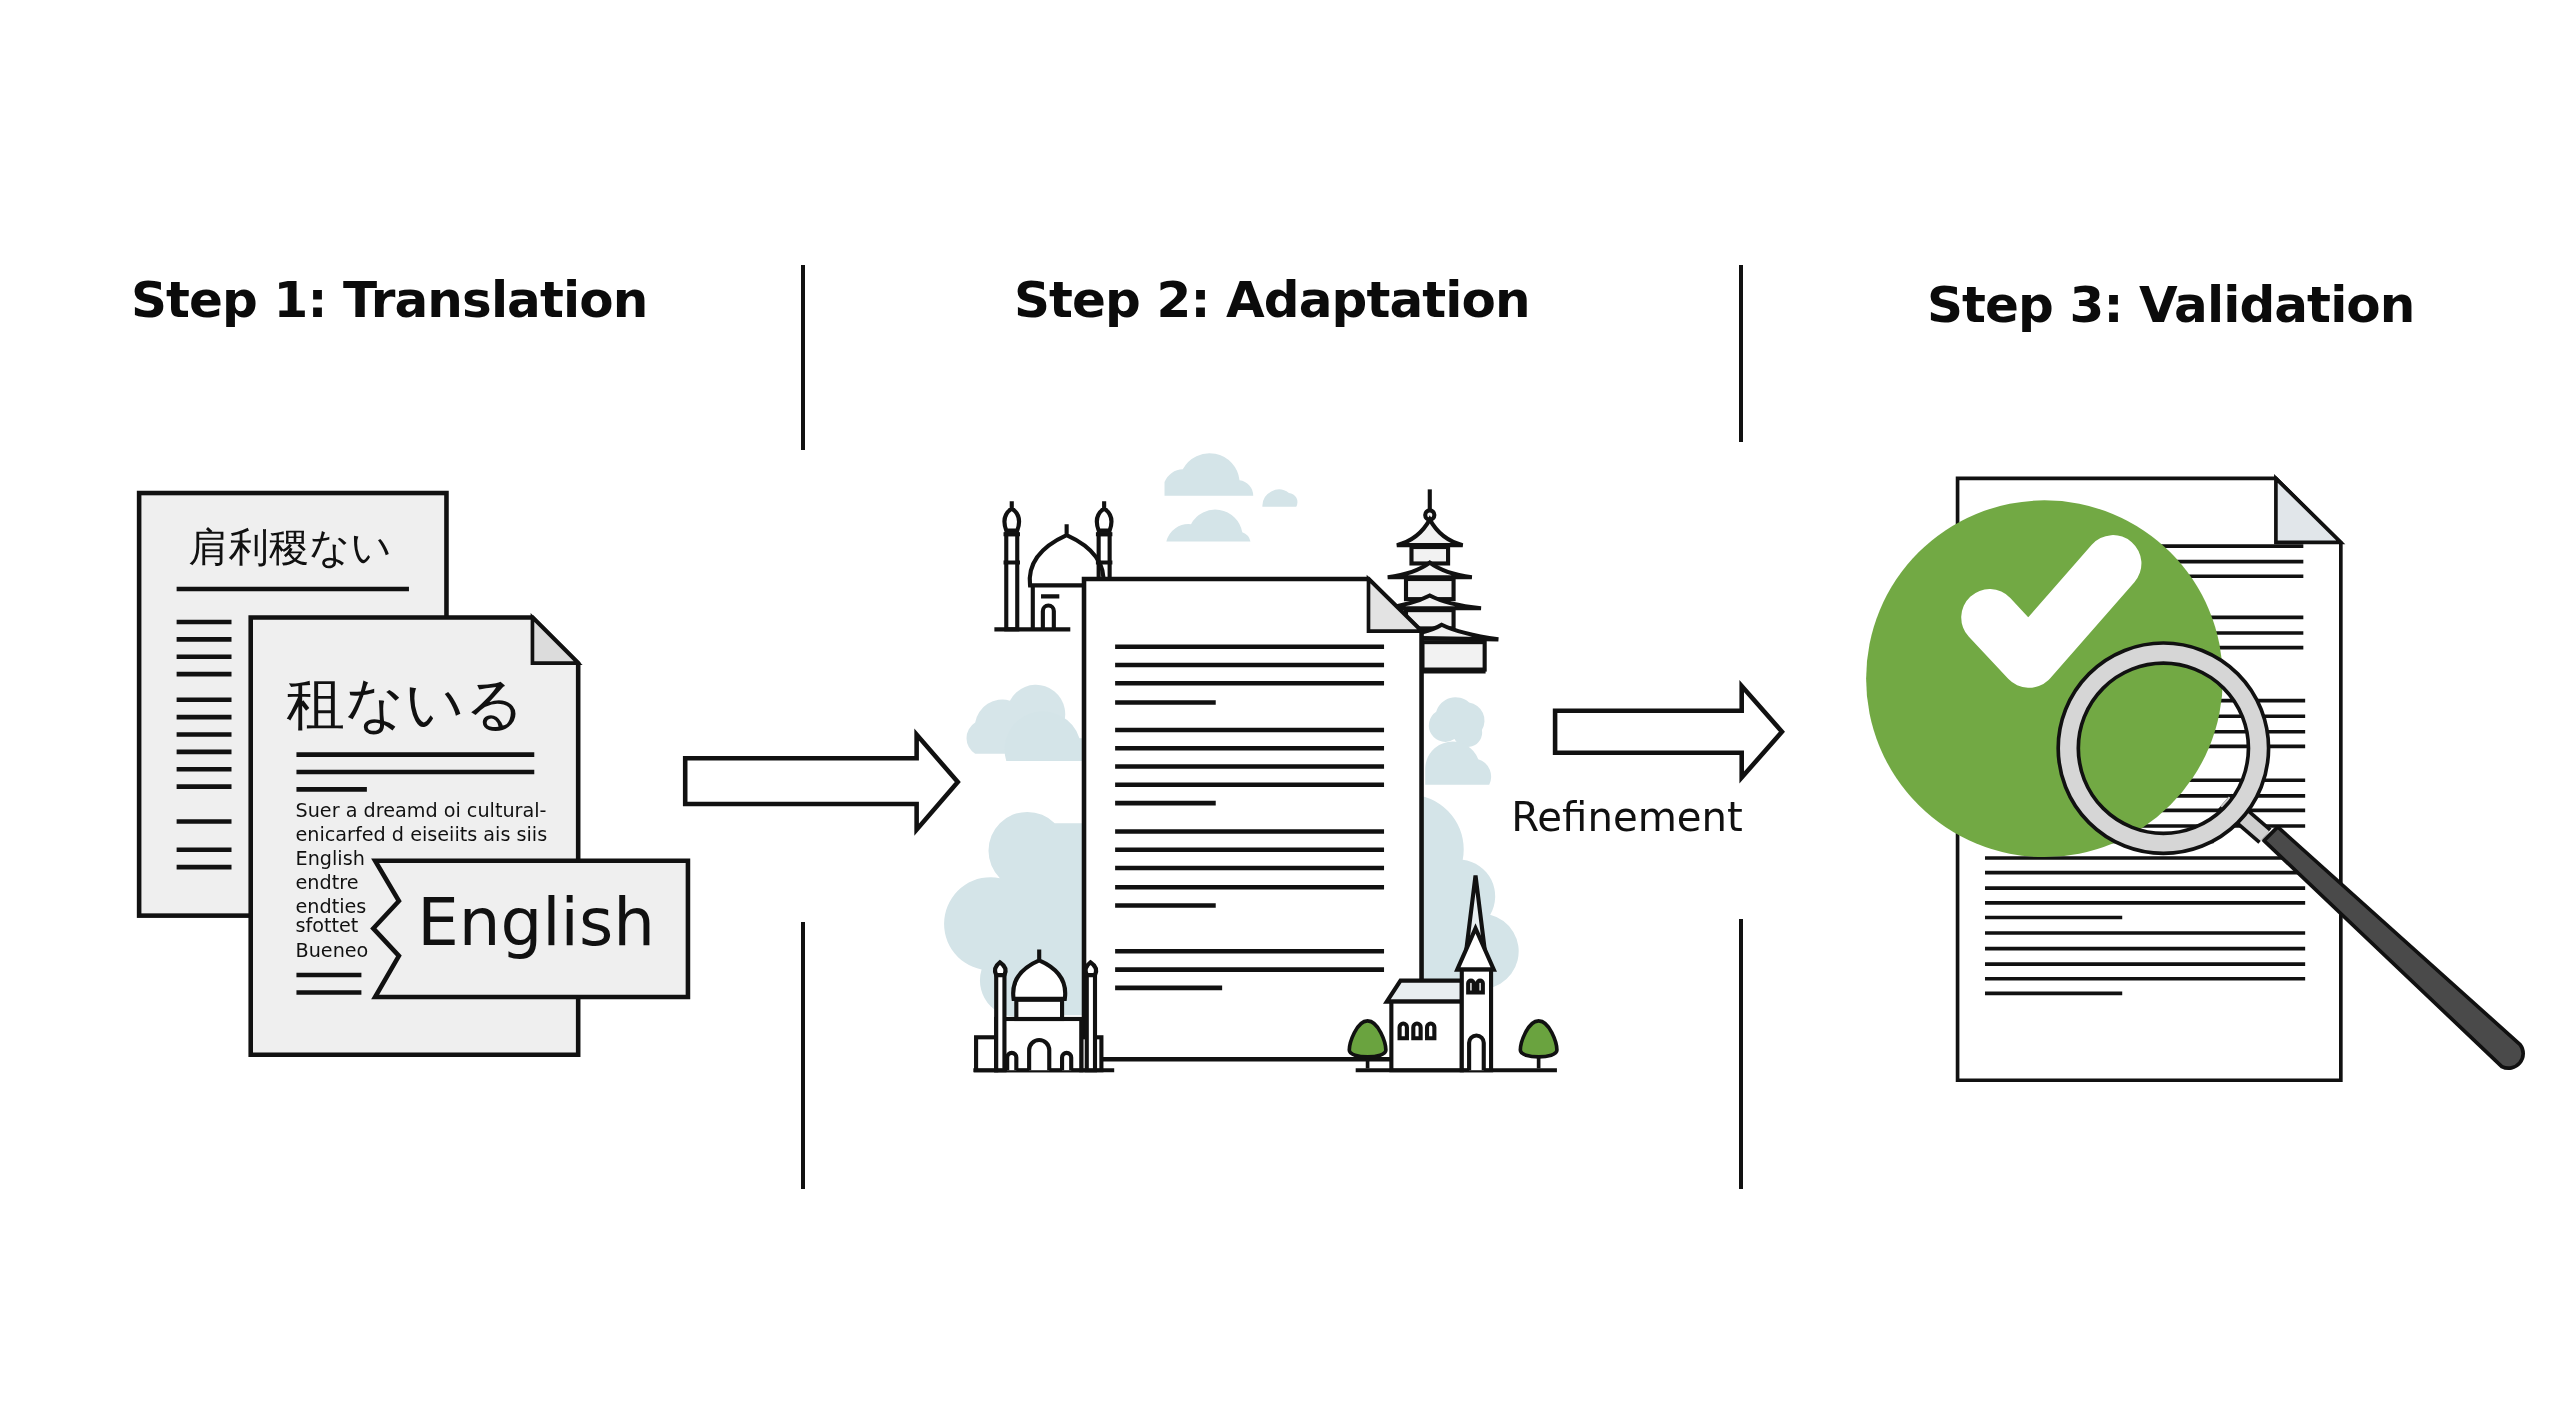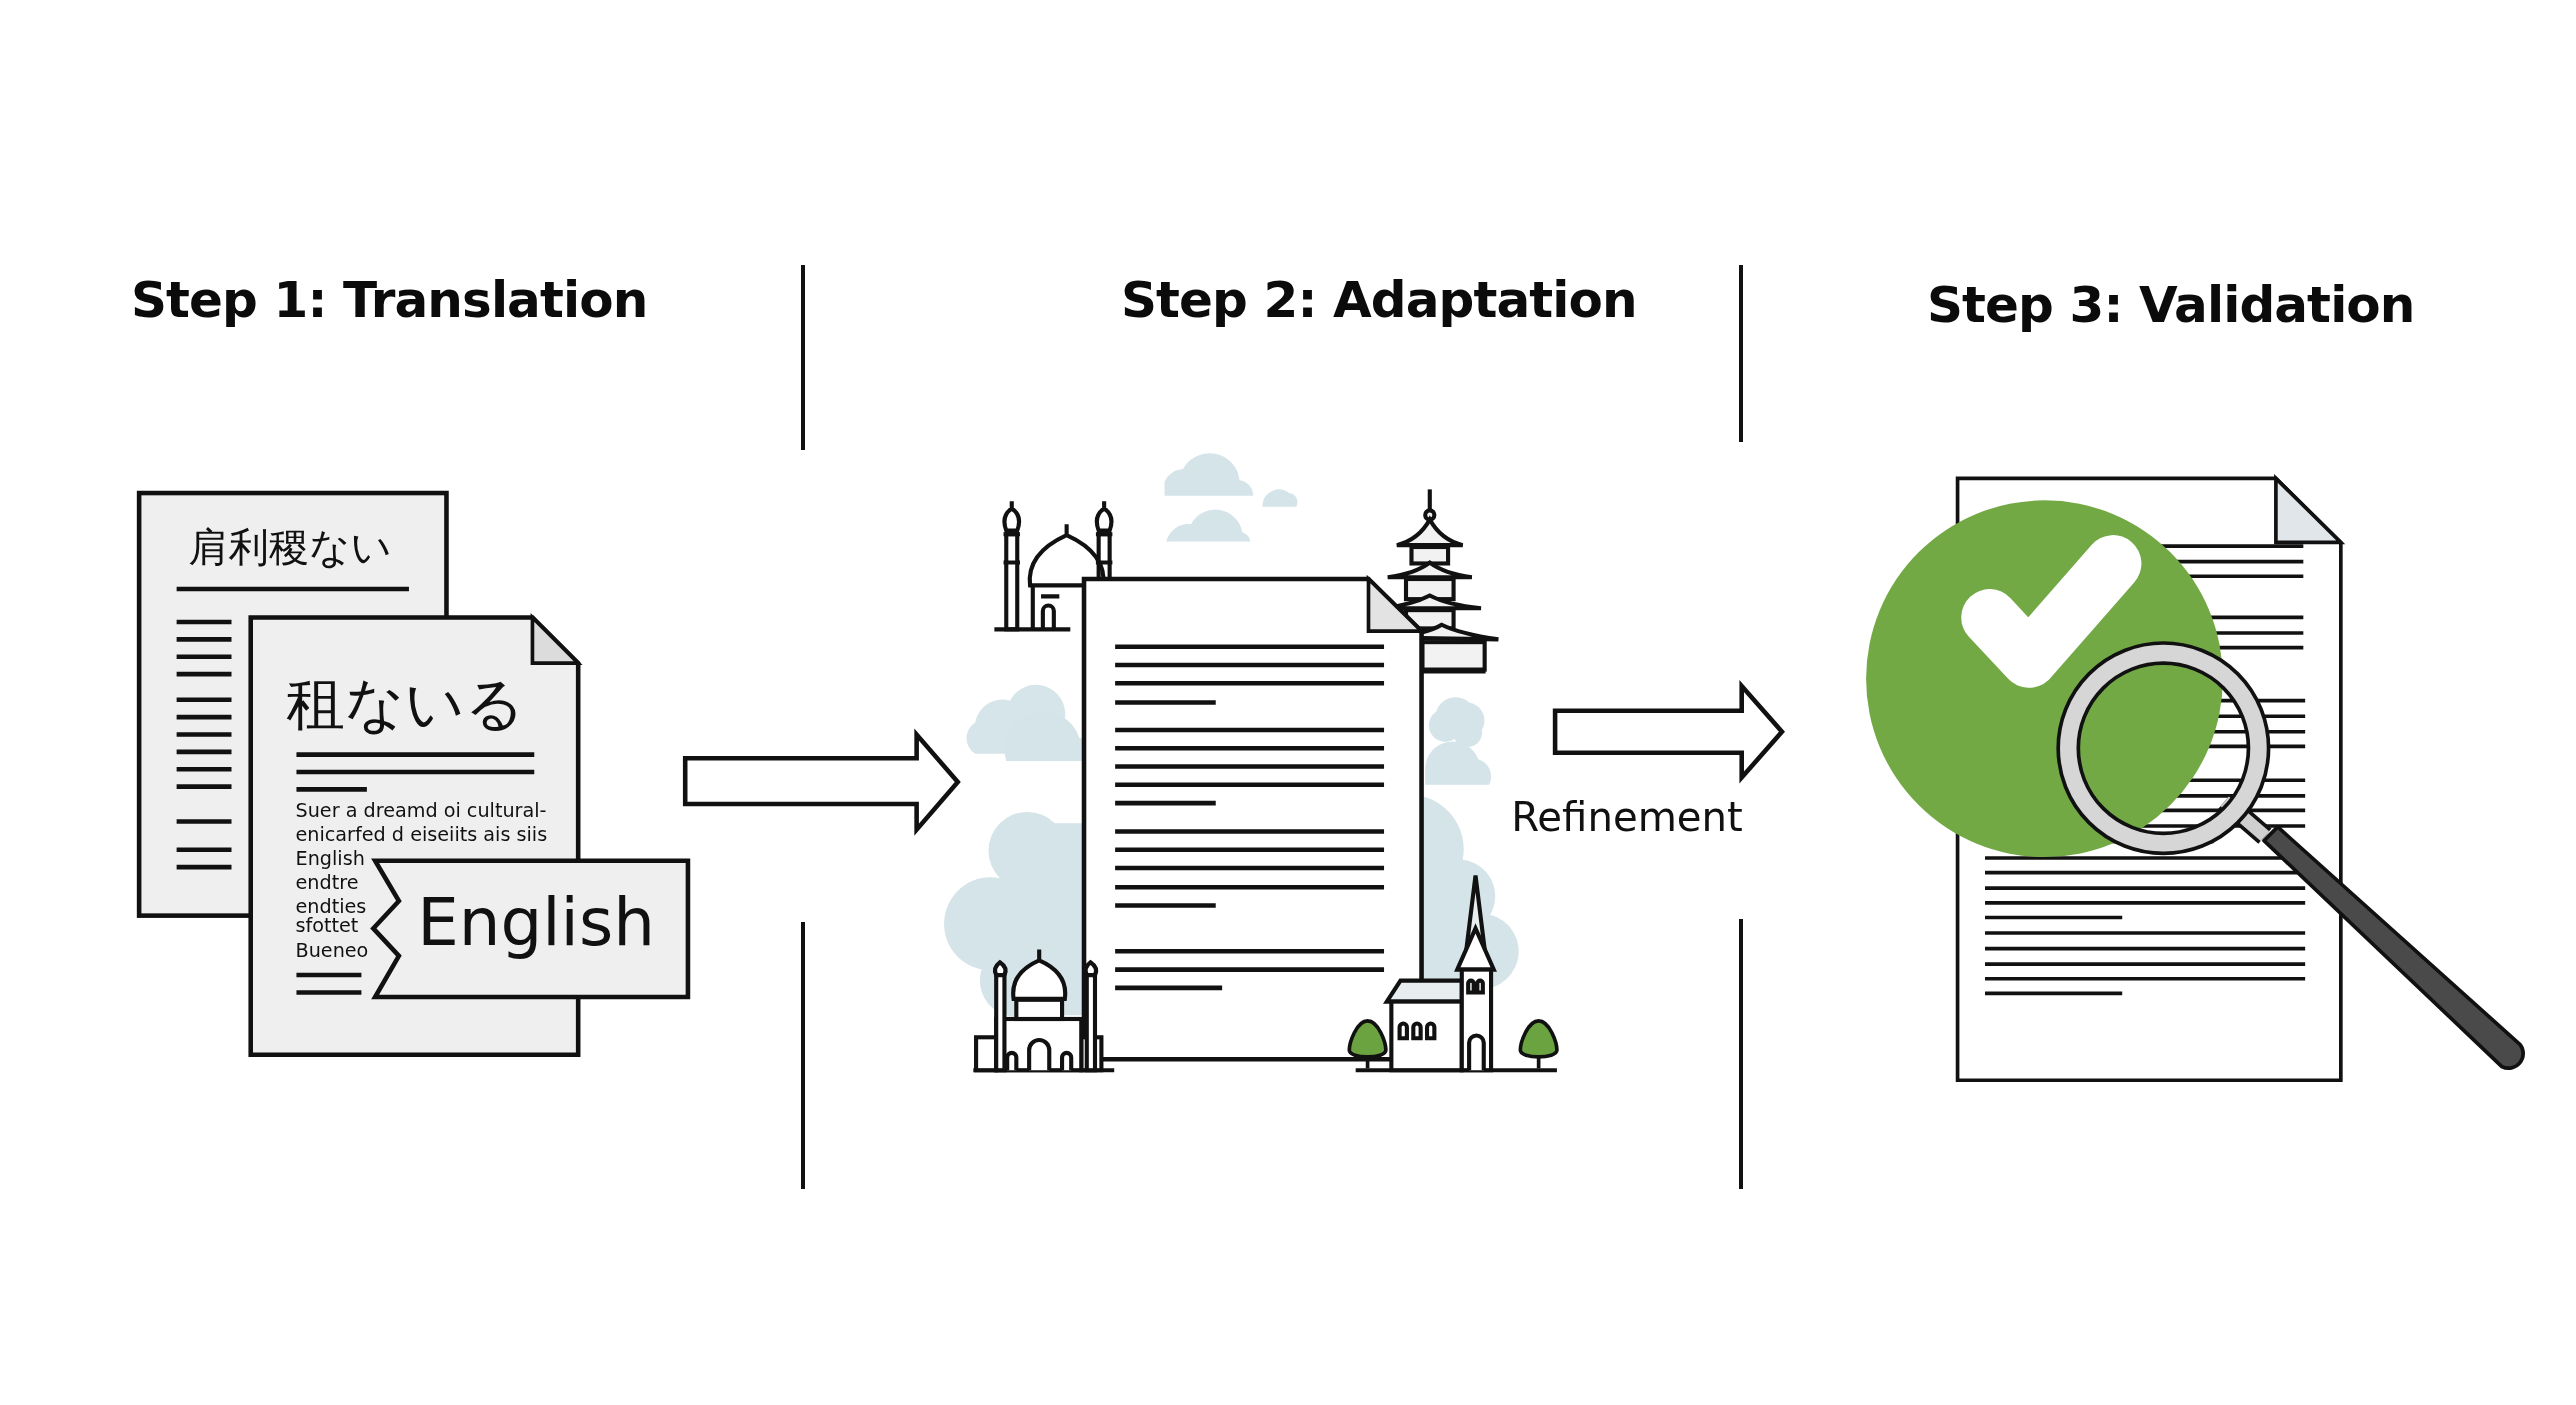--- a/index.html
+++ b/index.html
@@ -8,21 +8,21 @@
   .title { position: absolute; font-family: "DejaVu Sans", sans-serif; font-weight: bold;
            font-size: 50px; letter-spacing: -0.9px; white-space: nowrap; color: #0b0b0b; }
   .divider { position: absolute; width: 3.7px; background: #111; }
   svg { position: absolute; left: 0; top: 0; overflow: visible; }
   .lbl { font-family: "DejaVu Sans", sans-serif; }
 </style>
 </head>
 <body>
 
 <div class="title" style="left:131px; top:271px;">Step 1: Translation</div>
-<div class="title" style="left:1121px; top:271px;">Step 2: Adaptation</div>
+<div class="title" style="left:1014px; top:271px;">Step 2: Adaptation</div>
 <div class="title" style="left:1927px; top:263px;margin-top:13px;">Step 3: Validation</div>
 
 <div class="divider" style="left:801px; top:265px; height:185px;"></div>
 <div class="divider" style="left:801px; top:922px; height:267px;"></div>
 <div class="divider" style="left:1739px; top:265px; height:177px;"></div>
 <div class="divider" style="left:1739px; top:919px; height:270px;"></div>
 
 <svg width="2576" height="1405" viewBox="0 0 2816 1536">
 
   <g>

